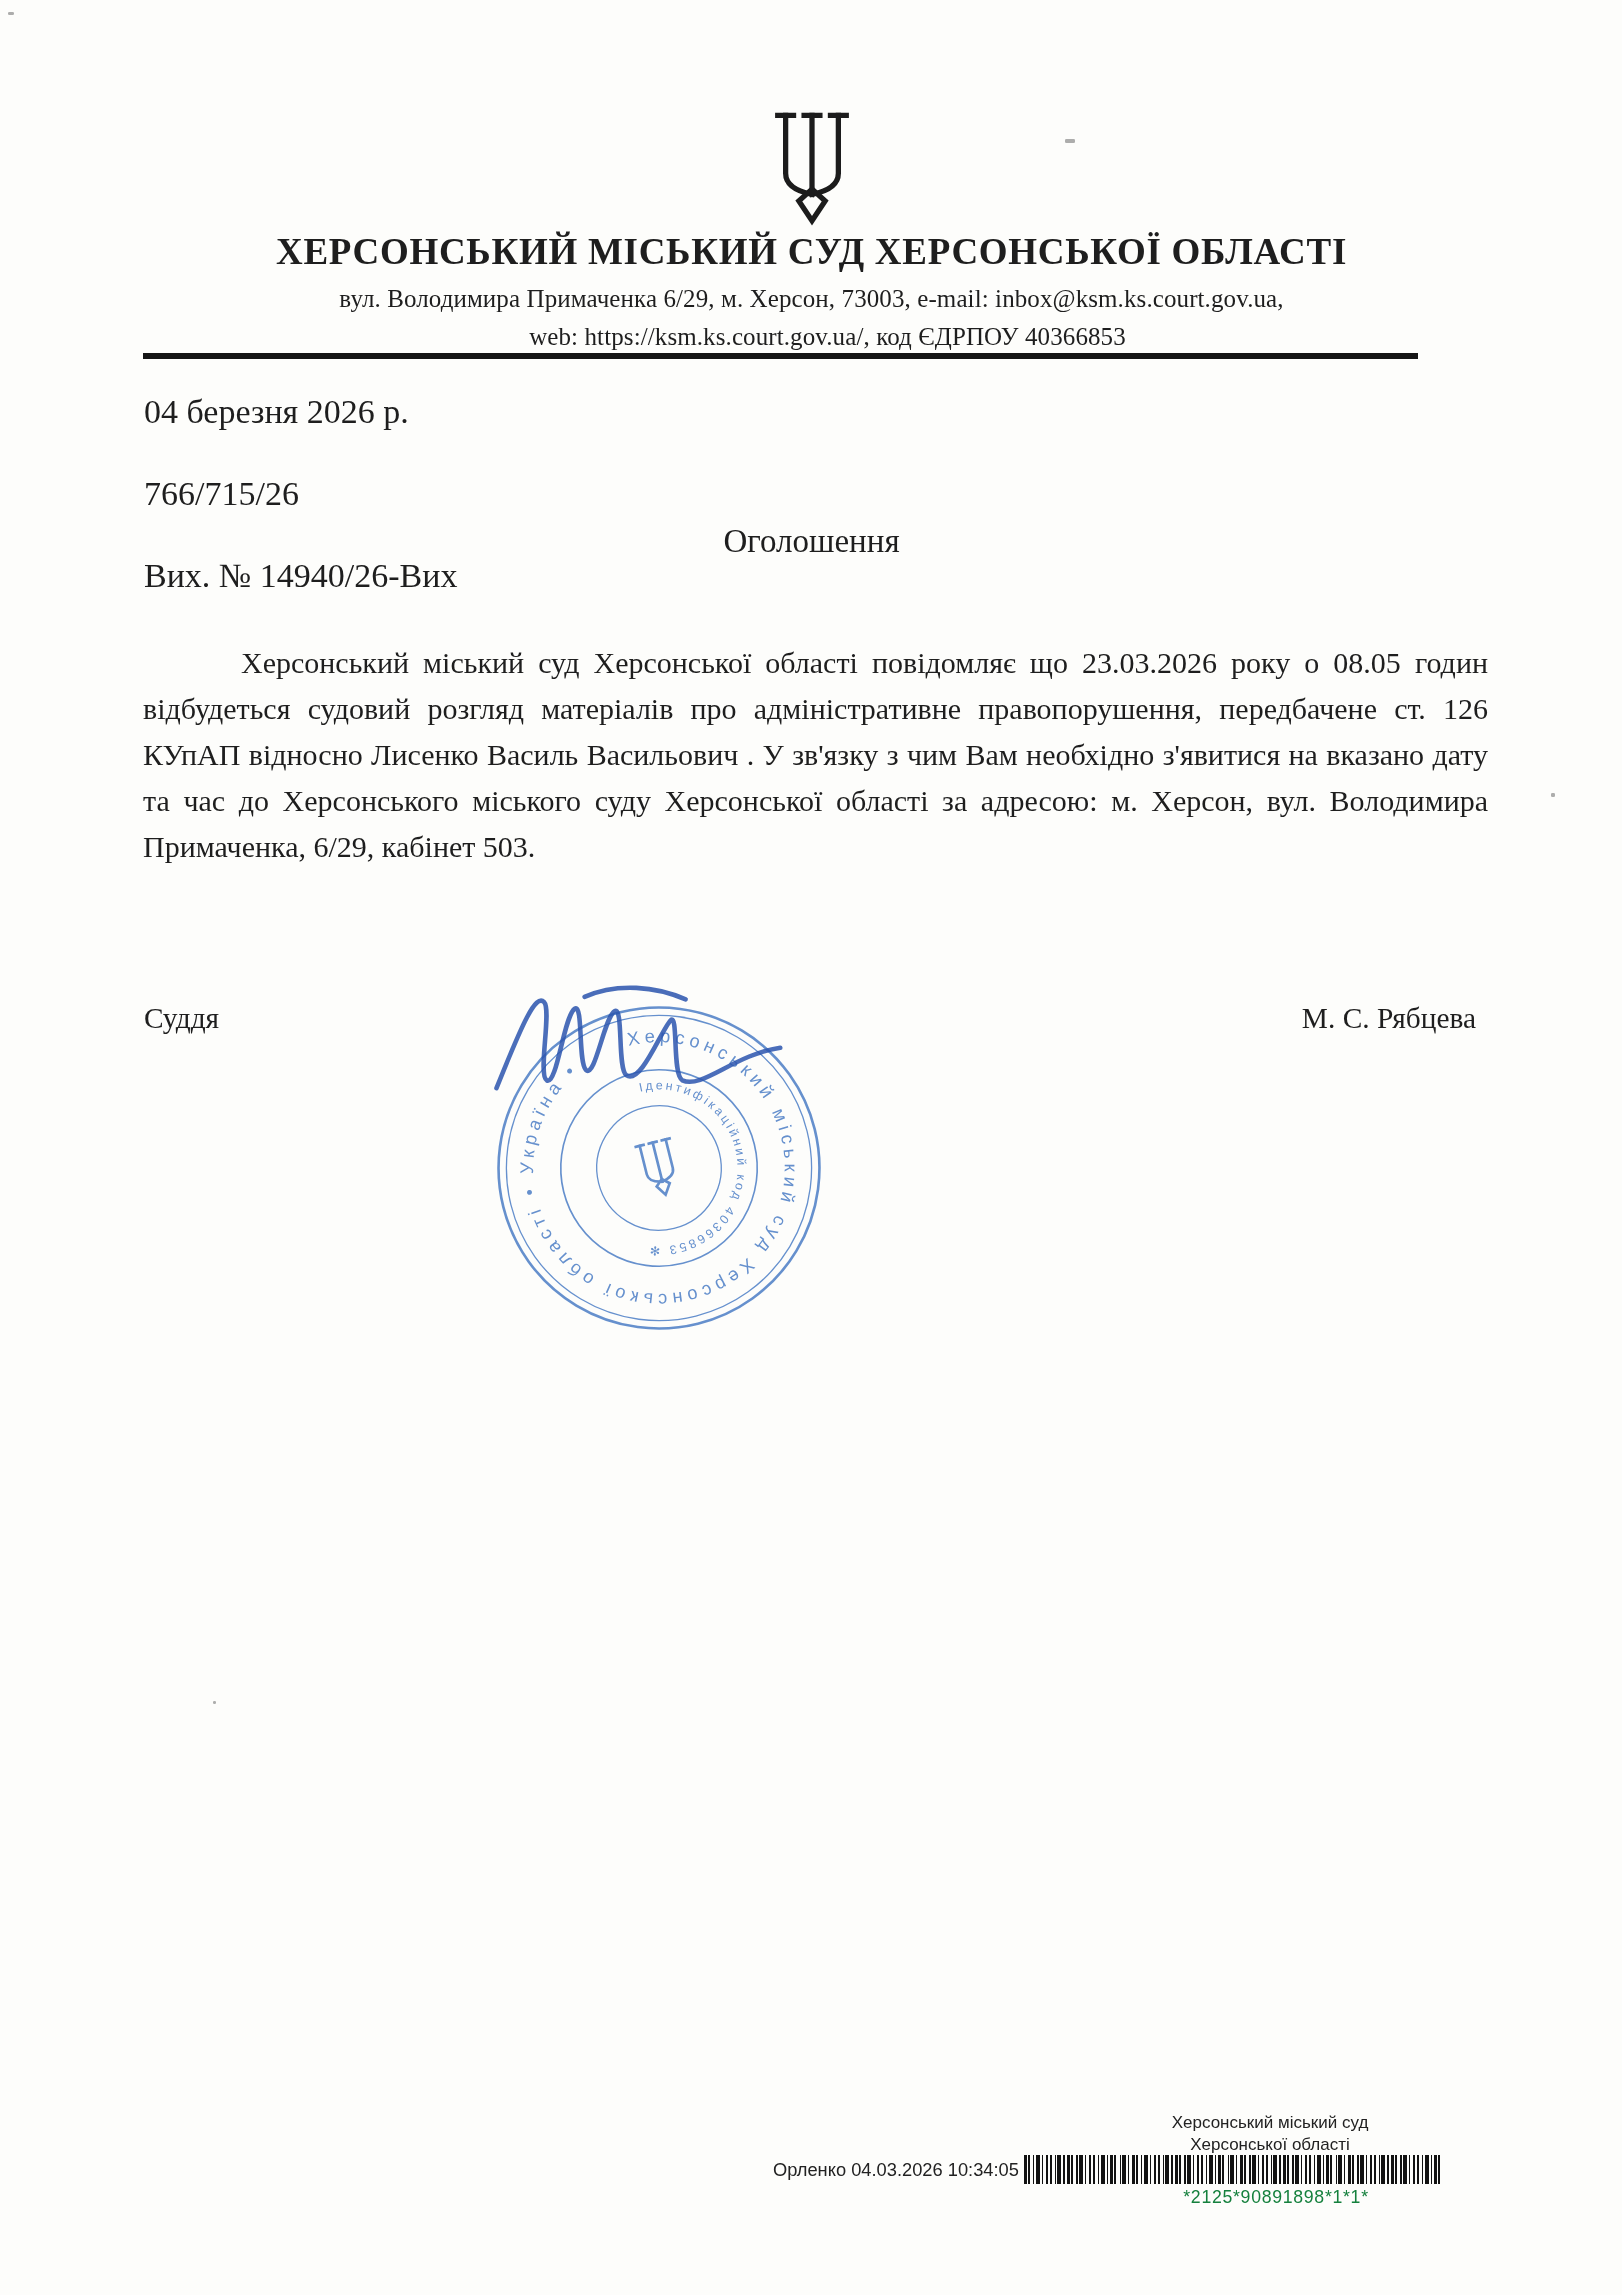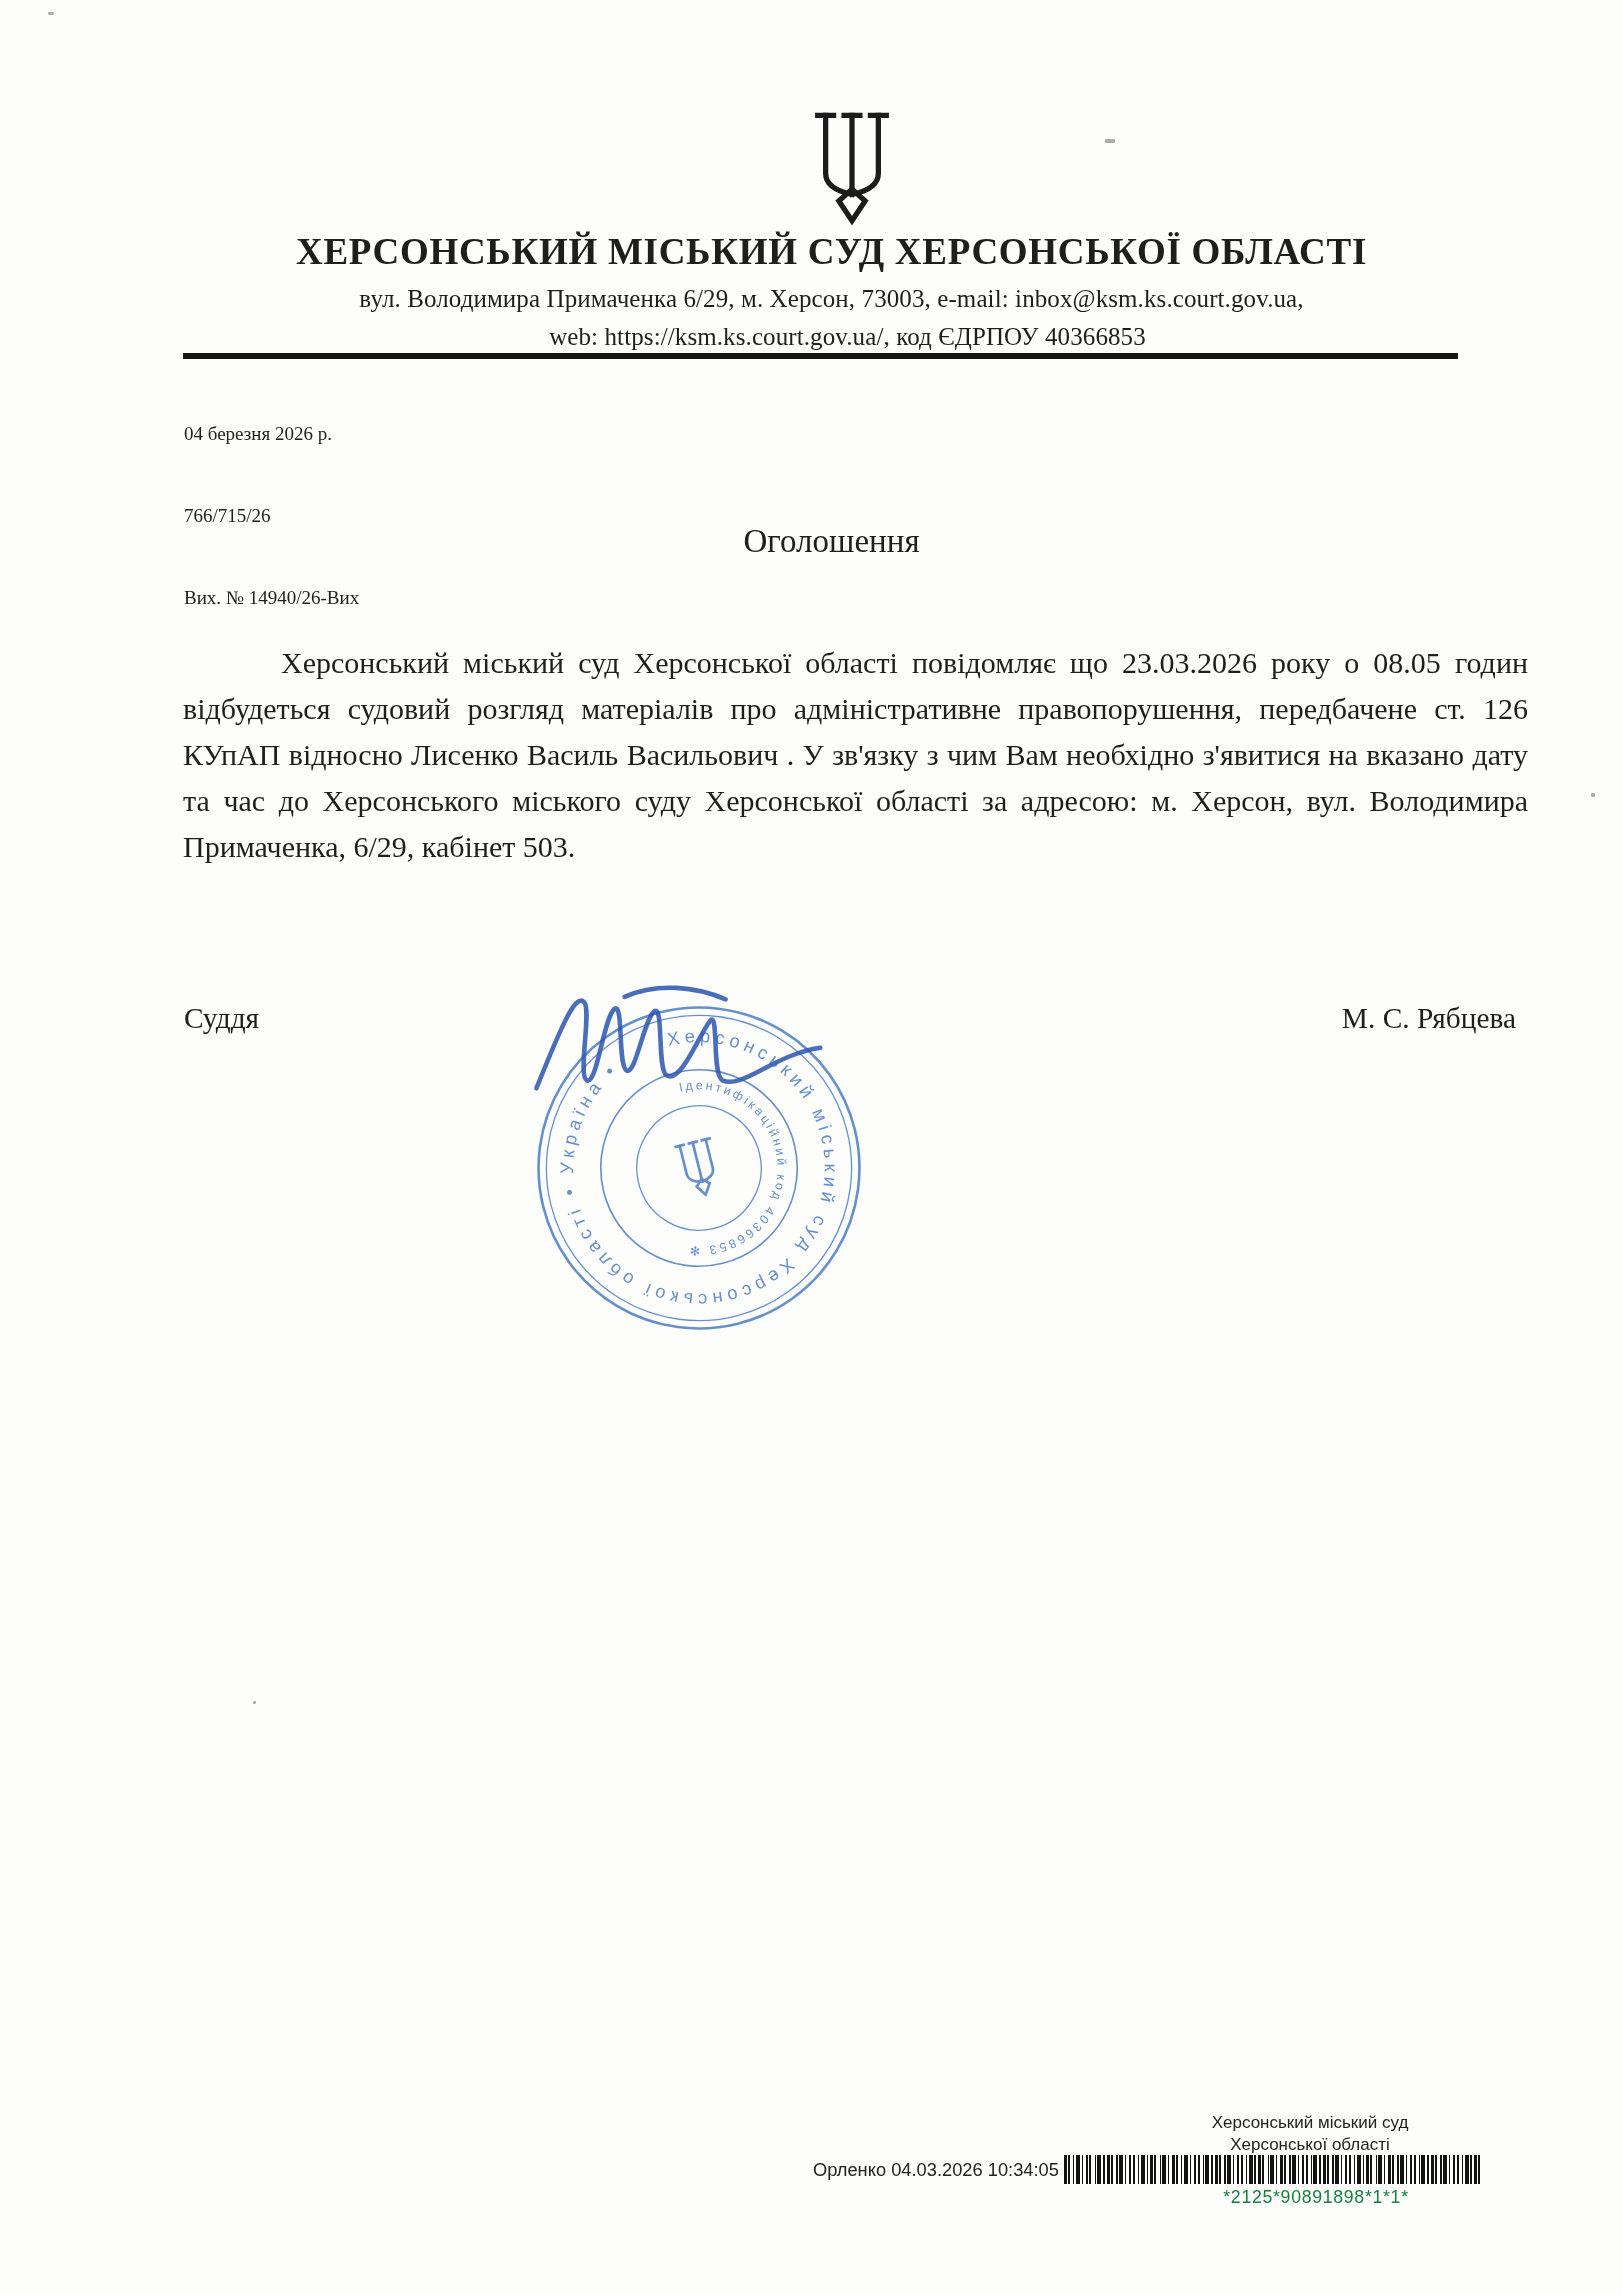--- a/index.html
+++ b/index.html
@@ -5,29 +5,29 @@
   html,body{margin:0;padding:0;background:#e8e8e6;}
   .page{
     position:relative;
     width:1623px;height:2295px;
     margin:0 auto;
     background:#fdfdfb;
     font-family:"Liberation Serif", serif;
     color:#1e1e1e;
     overflow:hidden;
   }
-  .abs{position:absolute;margin-left:40px;}
+  .abs{position:absolute;}
   .centered{left:0;right:0;text-align:center;}
   .emblem{top:110px;left:50%;transform:translateX(-50%);}
   .court-name{top:230px;font-size:37px;font-weight:700;letter-spacing:0.7px;}
   .addr{font-size:25px;letter-spacing:0.1px;}
   .addr1{top:285px;}
   .addr2{top:323px;padding-left:32px;}
   .rule{top:353px;left:143px;width:1275px;height:5.9px;background:#151515;}
-  .meta{top:372px;left:144px;font-size:19px;line-height:41px;white-space:pre-line;}
+  .meta{top:350px;left:144px;font-size:34px;line-height:41px;white-space:pre-line;}
   .title-block{top:523px;font-size:33px;line-height:37px;}
   .body-text{
     top:640px;left:143px;width:1345px;
     font-size:30px;line-height:46px;
     text-align:justify;
   }
   .body-text p{margin:0;text-indent:98px;}
   .judge-row{
     top:1002px;left:144px;width:1332px;
     display:flex;justify-content:space-between;align-items:baseline;

